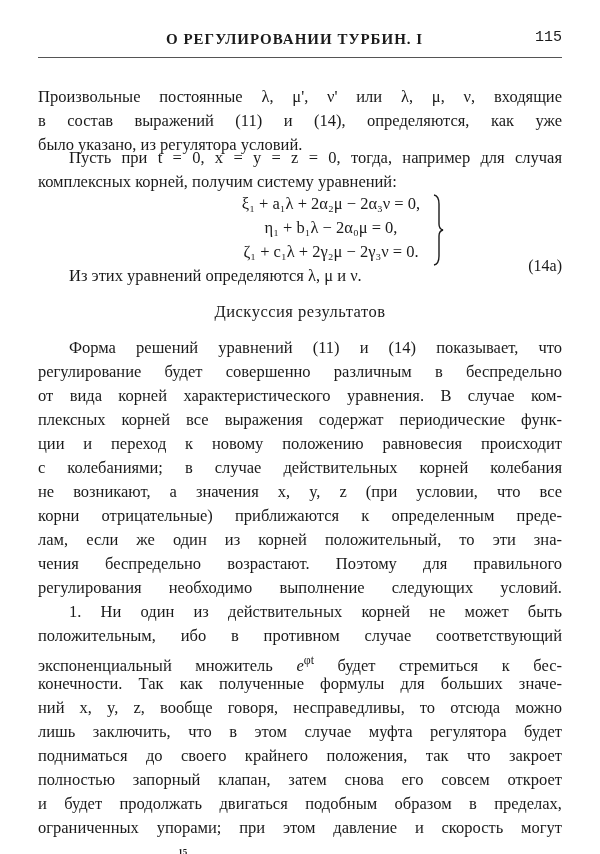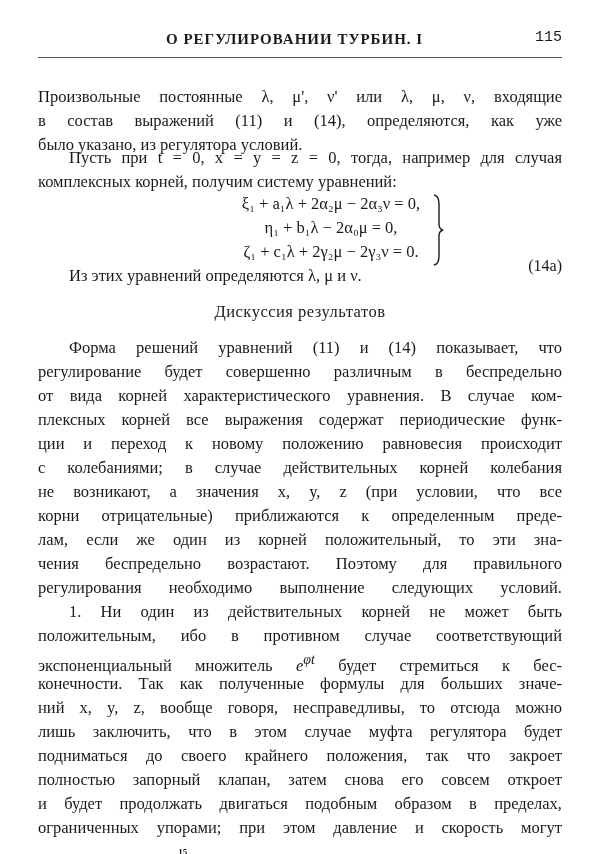--- a/index.html
+++ b/index.html
@@ -14,21 +14,21 @@
             font-size: 16.5px; line-height: 24px; white-space: nowrap; text-align: justify; text-align-last: justify; }
     .line.last { text-align-last: left; }
     .indent { padding-left: 31px; box-sizing: border-box; }
     .heading { position: absolute; left: 0; width: 524px; top: 300px; text-align: center;
                font-family: "Liberation Serif", serif; font-weight: normal; font-size: 16.5px; line-height: 24px; letter-spacing: 0.5px; }
     .eq-block { position: absolute; left: 143px; top: 192px; width: 300px; }
     .eq-line { height: 24px; line-height: 24px; font-size: 16.5px; font-family: "Liberation Serif", serif; white-space: nowrap; text-align: center; }
     .brace { position: absolute; left: 394px; top: 194px; width: 14px; height: 72px; }
     .eq-number { position: absolute; right: 0; top: 220px; font-size: 16px; font-family: "Liberation Serif", serif; margin-top: 37px; }
     i.v { font-style: italic; }
-    sup { font-size: 14px; vertical-align: 7px; font-style: italic; }
+    sup { font-size: 12px; vertical-align: 7px; }
     sup.fn { font-style: normal; font-weight: bold; font-size: 9px; vertical-align: 8px; }
   </style>
 </head>
 <body>
 
 <div class="page">
 
   <div class="running-head">
     <span class="running-title">О РЕГУЛИРОВАНИИ ТУРБИН. I</span>
     <span class="page-number">115</span>

